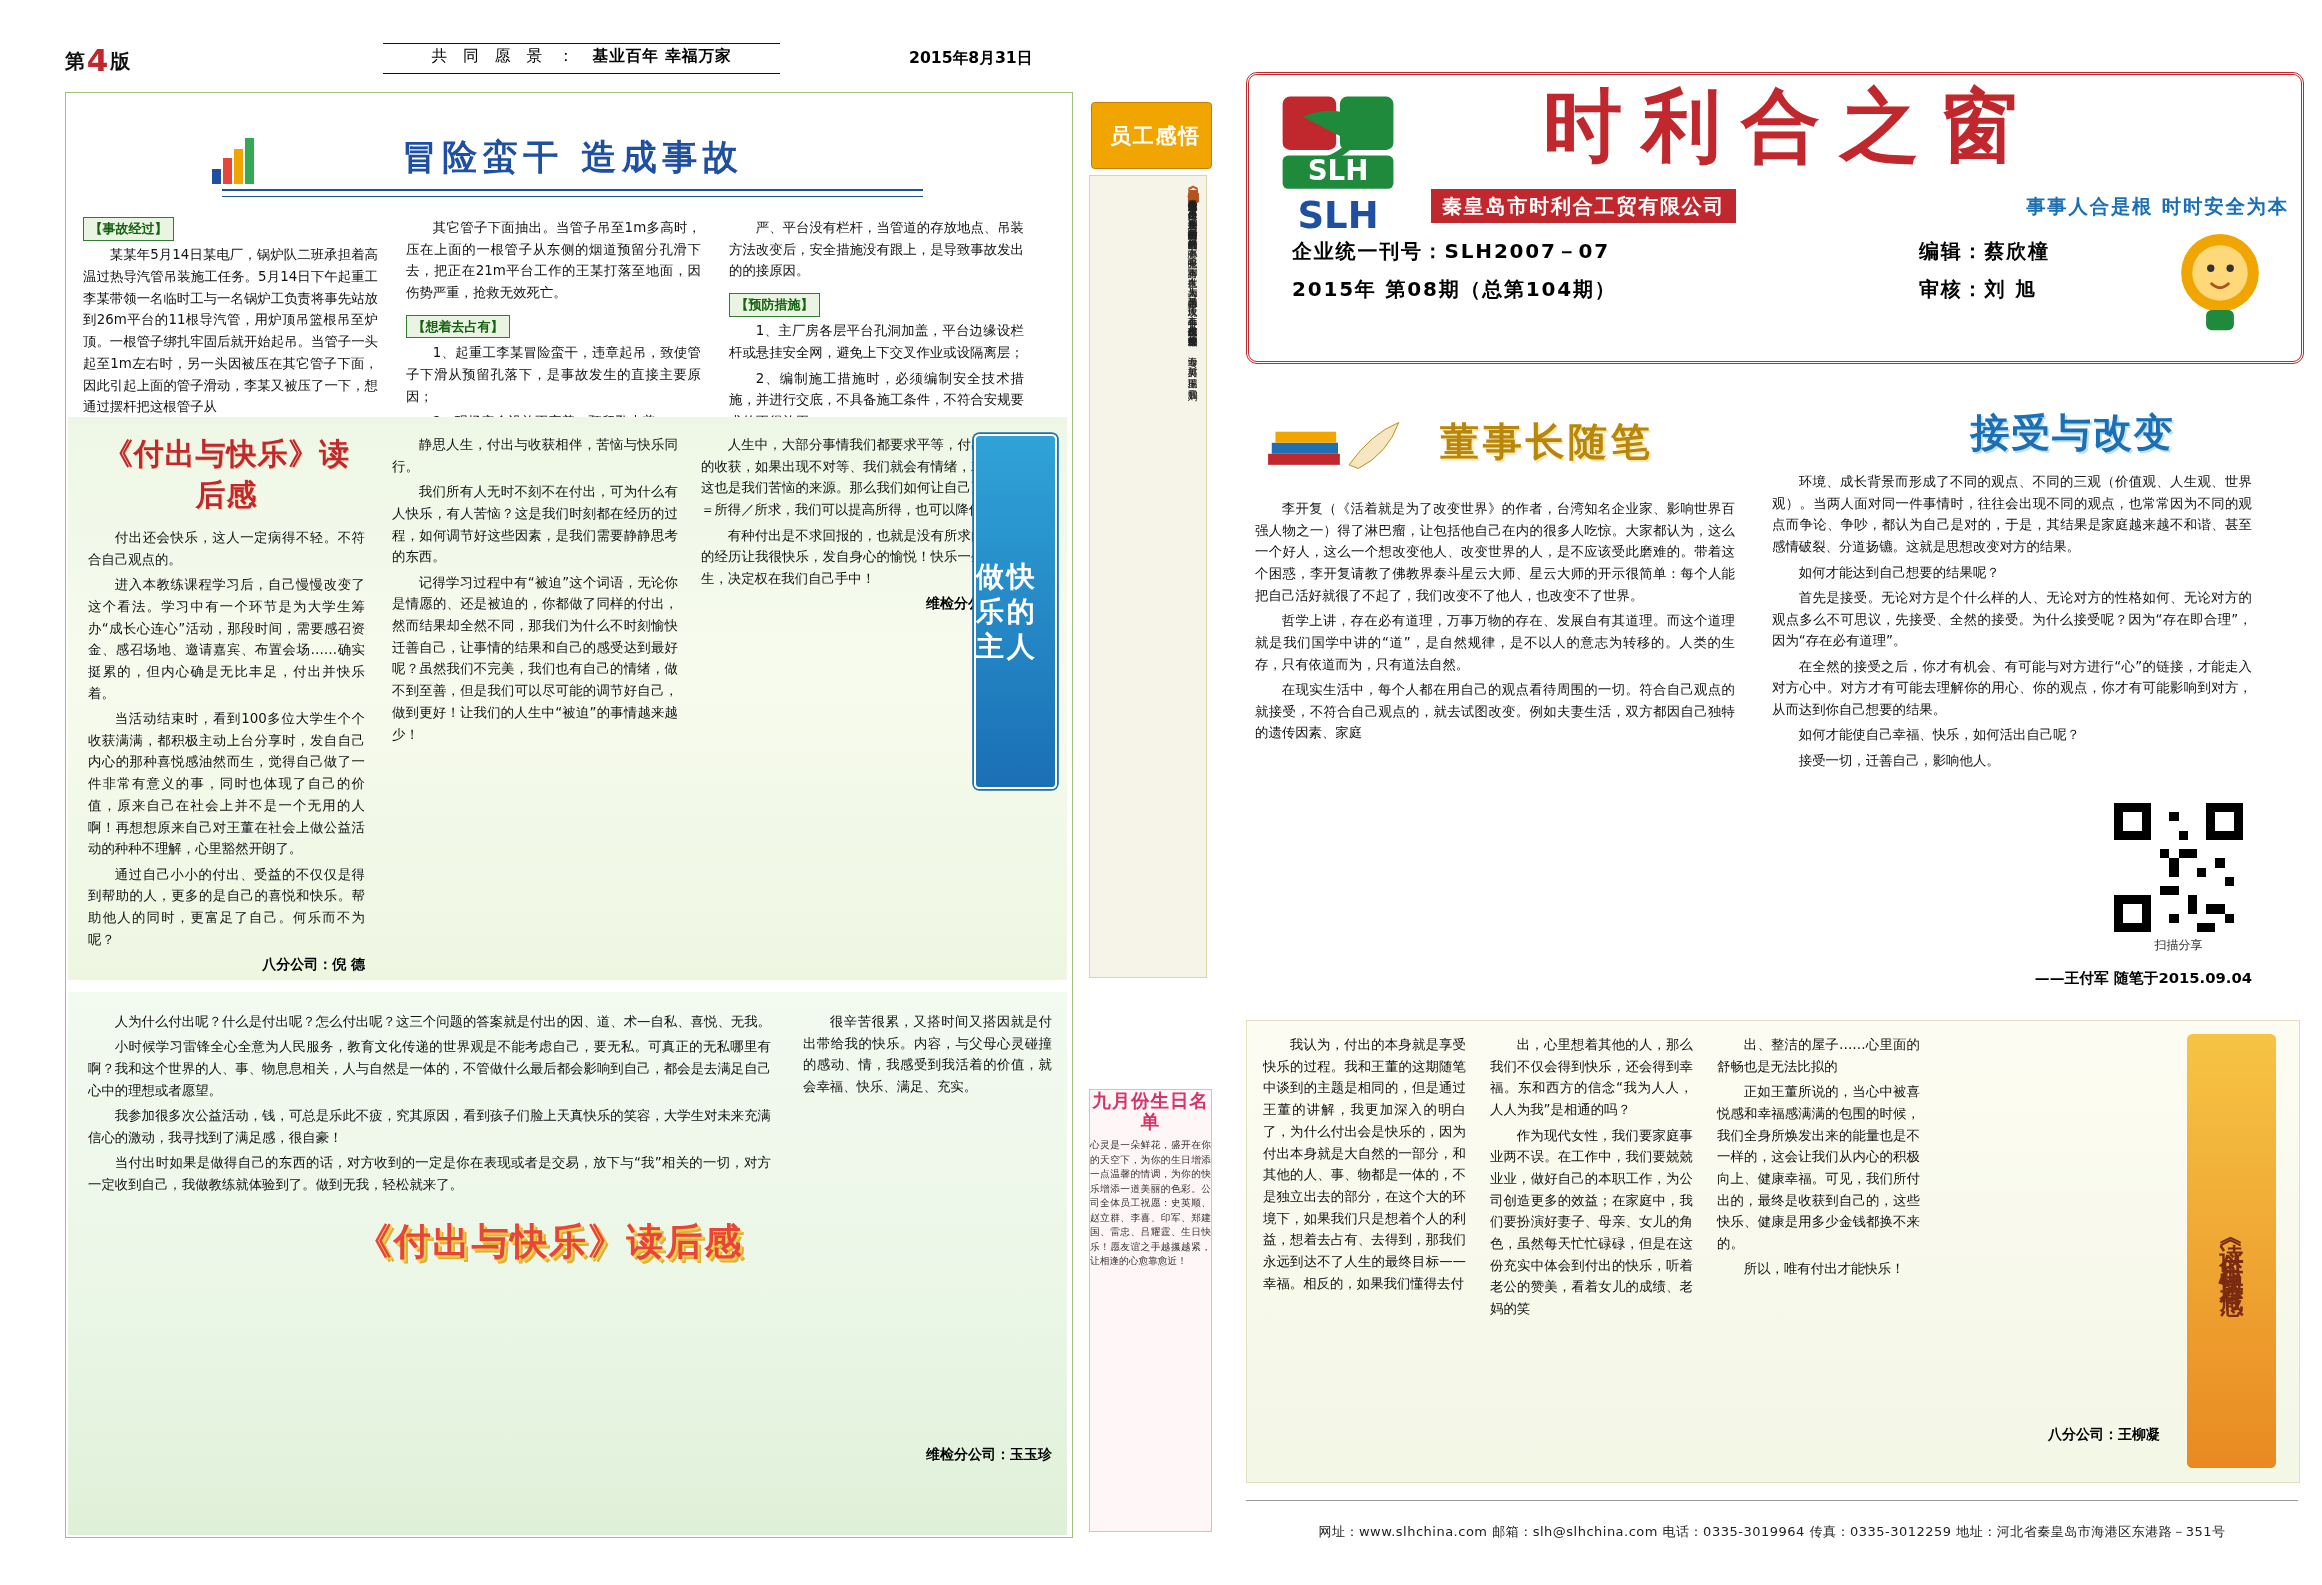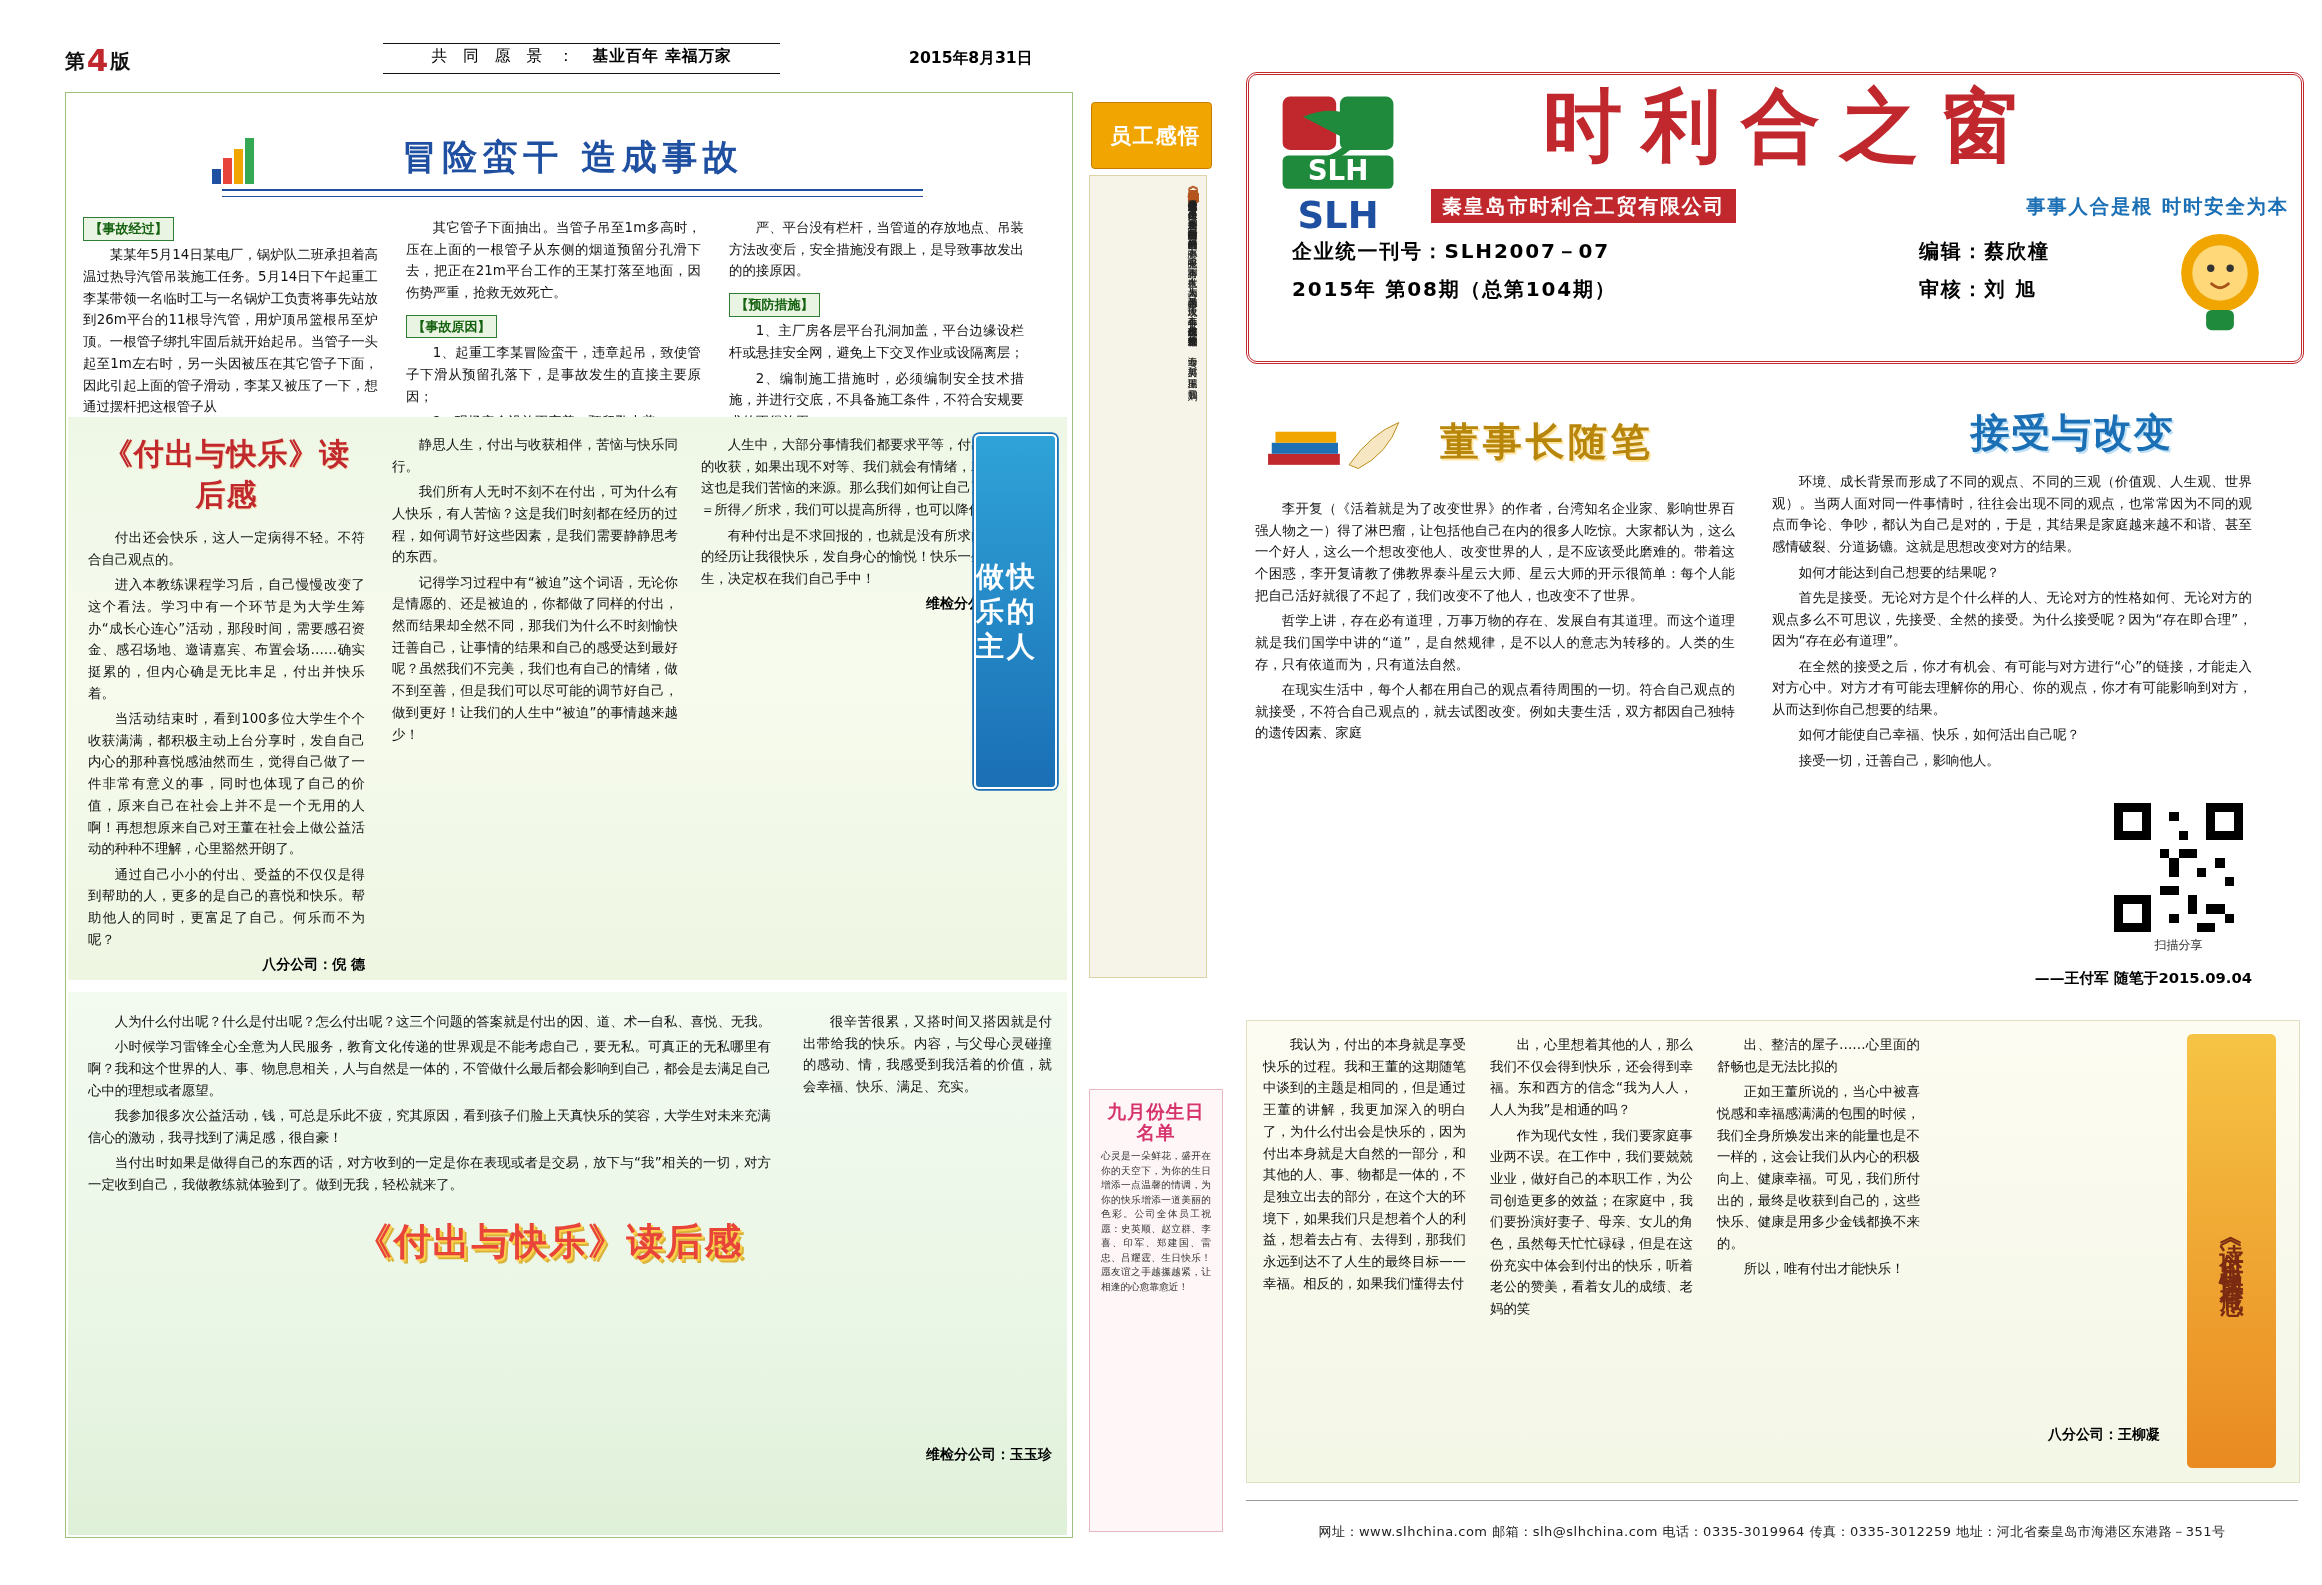--- a/index.html
+++ b/index.html
@@ -66,21 +66,21 @@
     font-family:"DejaVu Serif","Liberation Serif",serif;
     text-shadow:1.8px 1.8px 0 #ffd24d, 3.7px 3.7px 0 #d9b23a;}
 
   
   .strip{position:absolute;left:1084px;top:92px;width:129px;height:1444px;}
   .striphead{position:absolute;left:1091px;top:102px;width:111px;height:65px;background:#f0a500;border:1.8px solid #c47d00;border-radius:3.7px;color:#fff;
     display:flex;align-items:center;justify-content:center;font-size:21px;font-weight:bold;letter-spacing:1.8px;padding-left:8px;}
   .stripbody{position:absolute;left:1089px;top:175px;width:118px;height:803px;background:#f6f4e8;border:0.9px solid #ddd3a8;padding:5.5px;box-sizing:border-box;
      font-size:9.7px;line-height:1.45;color:#222;writing-mode:vertical-rl;text-orientation:upright;}
   .stripsmalltitle{font-size:11px;font-weight:bold;color:#b3541e;}
-  .bdaybox{position:absolute;left:1089px;top:1089px;width:134px;height:443px;background:#fff6f8;border:0.9px solid #e8b7c4;box-sizing:border-box;padding:11px;}
+  .bdaybox{position:absolute;left:1089px;top:1089px;width:123px;height:443px;background:#fff6f8;border:0.9px solid #e8b7c4;box-sizing:border-box;padding:0;}
   .bdayhead{text-align:center;color:#d6336c;font-size:18.5px;font-weight:bold;line-height:1.15;letter-spacing:0.9px;margin-bottom:5.5px;}
   .bdaytxt{font-size:9.7px;line-height:1.5;color:#333;text-align:justify;}
 
   
   .right{position:absolute;left:1227px;top:0;width:1095px;height:1586px;}
 
   .nameplate{position:absolute;left:1246px;top:72px;width:1052px;height:286px;border:3.7px double #c0282d;border-radius:11px;background:#fff;}
   .logo{position:absolute;left:1266px;top:89px;width:157px;height:171px;}
   .plate-title{position:absolute;left:1440px;top:85px;width:701px;text-align:center;font-size:79px;font-weight:bold;color:#c0282d;letter-spacing:20px;font-family:"DejaVu Serif","Liberation Serif",serif;line-height:1.05;}
   .plate-sub{position:absolute;left:1431px;top:189px;width:858px;display:flex;justify-content:space-between;align-items:center;}
@@ -147,21 +147,21 @@
       <div class="c c1">
         <div class="sect-lab">【事故经过】</div>
         <div class="txt">
           <p>某某年5月14日某电厂，锅炉队二班承担着高温过热导汽管吊装施工任务。5月14日下午起重工李某带领一名临时工与一名锅炉工负责将事先站放到26m平台的11根导汽管，用炉顶吊篮根吊至炉顶。一根管子绑扎牢固后就开始起吊。当管子一头起至1m左右时，另一头因被压在其它管子下面，因此引起上面的管子滑动，李某又被压了一下，想通过摆杆把这根管子从</p>
         </div>
       </div>
       <div class="c c2">
         <div class="txt">
           <p>其它管子下面抽出。当管子吊至1m多高时，压在上面的一根管子从东侧的烟道预留分孔滑下去，把正在21m平台工作的王某打落至地面，因伤势严重，抢救无效死亡。</p>
         </div>
-        <div class="sect-lab" style="margin-top:7.4px;">【事故原因】</div>
+        <div class="sect-lab" style="margin-top:7.4px;">【想着去占有】</div>
         <div class="txt">
           <p>1、起重工李某冒险蛮干，违章起吊，致使管子下滑从预留孔落下，是事故发生的直接主要原因；</p>
           <p>2、现场安全设施不完善，预留孔未盖</p>
         </div>
       </div>
       <div class="c c3">
         <div class="txt">
           <p>严、平台没有栏杆，当管道的存放地点、吊装方法改变后，安全措施没有跟上，是导致事故发出的的接原因。</p>
         </div>
         <div class="sect-lab" style="margin-top:7.4px;">【预防措施】</div>

